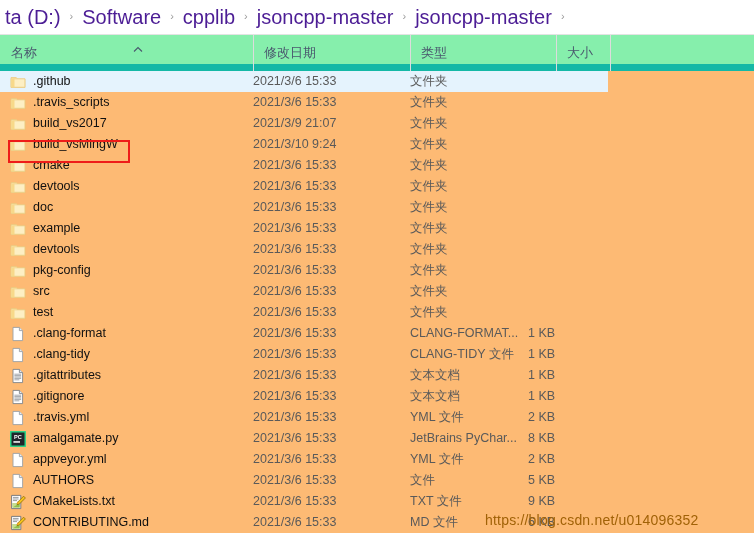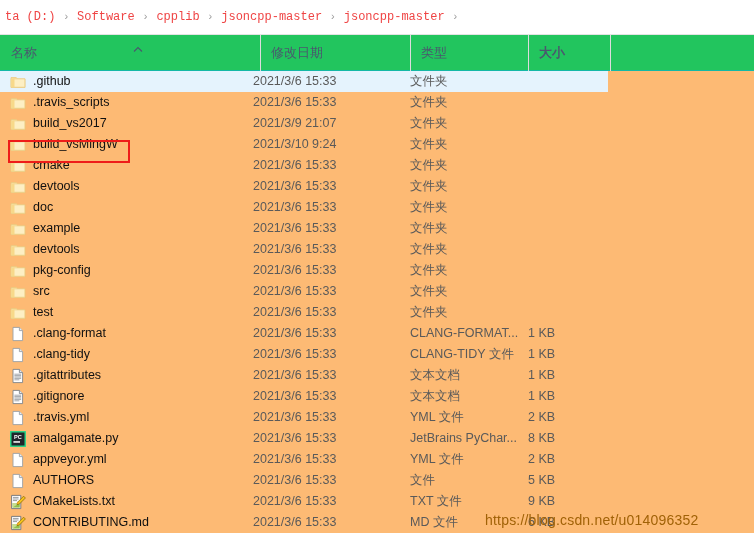--- a/index.html
+++ b/index.html
@@ -22,60 +22,59 @@
     display: flex;
     align-items: center;
     padding-left: 2px;
     box-sizing: border-box;
     background: #ffffff;
     border-bottom: 1px solid #e3e3e3;
     overflow: hidden;
     white-space: nowrap;
   }
   .crumb {
-    font-size: 12px;
-    color: #ef4444;
+    font-size: 20px;
+    color: #4c1d95;
     padding: 0 3px;
     line-height: 20px;
-    font-family: Liberation Mono, monospace;
   }
   .crumb-sep {
     color: #9a9a9a;
     font-size: 11px;
     padding: 0 6px;
     line-height: 20px;
     transform: translateY(-1px);
   }
 
   
   .col-headers {
     position: relative;
     height: 36px;
-    background: #22c55e;
-    border-bottom: 1px solid #14b8a6;
+    background: #86efac;
+    border-bottom: 7px solid #14b8a6;
     box-sizing: border-box;
   }
   .col-header {
     position: absolute;
     top: 0;
     height: 36px;
     display: flex;
     align-items: center;
     font-size: 13px;
     color: #4a586e;
     box-sizing: border-box;
     padding-left: 10px;
   }
   .col-header.divided {
     border-left: 1px solid #dcdcdc;
   }
   .col-name  { left: 0px;   width: 253px; padding-left: 11px; }
-  .col-date  { left: 260px; width: 157px; }
+  .col-date  { left: 253px; width: 157px; }
   .col-type  { left: 410px; width: 118px; }
-  .col-size  { left: 528px; width: 82px; font-weight: bold;  }
+  .col-size  { left: 556px; width: 82px;  }
   .col-end   { left: 610px; width: 1px;   padding-left: 0; }
 
   .sort-caret {
     position: absolute;
     left: 133px;
     top: 7px;
     width: 10px;
     height: 8px;
     color: #4a586e;
   }

